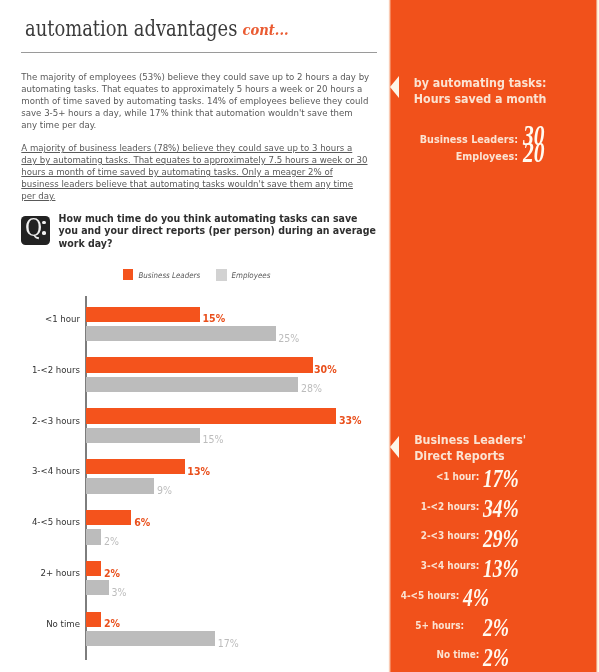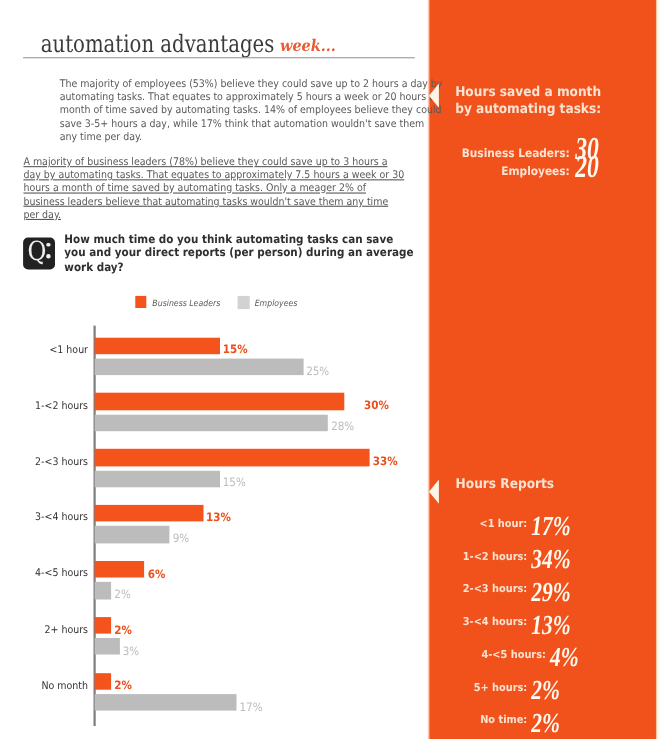--- a/index.html
+++ b/index.html
@@ -1,26 +1,26 @@
 <!DOCTYPE html>
 <html><head>
 <meta charset="utf-8">
 <style>
   html,body{margin:0;padding:0;}
   body{width:599px;height:672px;background:#ffffff;font-family:"Liberation Sans",sans-serif;overflow:hidden;position:relative;}
   #page{position:absolute;inset:0;}
   .left{position:absolute;left:0;top:0;width:390px;height:672px;background:#fff;}
   .orange{position:absolute;left:388px;top:0;width:209px;height:672px;background:linear-gradient(to right,#ffffff 0px,#fdf0e6 1px,#f6a582 2px,#f1511b 3.2px,#f1511b 100%);}
   .edge{position:absolute;left:595.6px;top:0;width:3.4px;height:672px;background:linear-gradient(to right,#e8603a 0px,#f7cdb4 0.9px,#fff9e2 1.9px,#fffce8 100%);}
-  h1.title{position:absolute;left:21px;top:13.5px;margin:16px;font-family:"DejaVu Serif Condensed",serif;font-size:22px;line-height:22px;font-weight:400;color:#3b3b3b;white-space:nowrap;}
+  h1.title{position:absolute;left:21px;top:13.5px;margin:4px;font-family:"DejaVu Serif Condensed",serif;font-size:22px;line-height:22px;font-weight:400;color:#3b3b3b;white-space:nowrap;}
   #title-main{display:inline-block;transform:scaleX(0.905);transform-origin:left center;}
   .cont{position:absolute;left:217.5px;top:5.2px;font-family:"DejaVu Serif Condensed",serif;font-style:italic;font-weight:700;color:#ea5b32;font-size:14.6px;line-height:14.6px;}
   .rule{position:absolute;left:21px;top:52px;width:356px;height:1px;background:#9a9a9a;}
   p.body{position:absolute;margin:0;font-family:"DejaVu Sans Condensed",sans-serif;font-size:9.55px;line-height:11.85px;color:#595959;width:348.6px;}
-  #p1{left:21.3px;top:71.3px;margin-left:33px;}
+  #p1{left:21.3px;top:71.3px;}
   #p2{left:21.3px;top:142.4px;text-decoration:underline;}
   .qbox{position:absolute;left:21px;top:215.6px;width:28.6px;height:29px;background:#222222;border-radius:4.5px;}
   .qglyph{position:absolute;left:3.6px;top:0.7px;font-family:"DejaVu Serif Condensed",serif;font-size:24px;line-height:24px;color:#f0f0f0;transform:scaleX(0.97);transform-origin:left top;}
   .qcolon{position:absolute;left:21px;top:5.2px;width:3.7px;height:13.6px;}
   .qdot{position:absolute;left:0;width:3.7px;height:3.7px;border-radius:50%;background:#f0f0f0;}
   .qdot1{top:0;}
   .qdot2{top:10.2px;}
   .qtext{position:absolute;left:58.5px;top:211.5px;width:319px;font-family:"DejaVu Sans Condensed",sans-serif;font-size:10.5px;line-height:12.9px;font-weight:700;color:#2f2f2f;}
   .legend{position:absolute;left:122.7px;top:269.3px;height:12px;}
   .sw-o{position:absolute;left:0;top:0.2px;width:10.8px;height:10.3px;background:#f4531c;}
@@ -43,21 +43,21 @@
   .pnum{display:inline-block;font-family:"Liberation Serif",serif;font-style:italic;font-weight:700;color:#fffaf0;transform-origin:left center;}
 </style>
 </head>
 <body>
 
 <div id="page">
   <div class="left"></div>
   <div class="orange"></div>
   <div class="edge"></div>
 
-  <h1 class="title"><span id="title-main">automation advantages</span><span class="cont">week...</span></h1>
+  <h1 class="title"><span id="title-main">automation advantages</span><span class="cont">cont...</span></h1>
   <div class="rule"></div>
 
   <p class="body" id="p1">The majority of employees (53%) believe they could save up to 2 hours a day by automating tasks. That equates to approximately 5 hours a week or 20 hours a month of time saved by automating tasks. 14% of employees believe they could save 3-5+ hours a day, while 17% think that automation wouldn't save them any time per day.</p>
   <p class="body" id="p2">A majority of business leaders (78%) believe they could save up to 3 hours a day by automating tasks. That equates to approximately 7.5 hours a week or 30 hours a month of time saved by automating tasks. Only a meager 2% of business leaders believe that automating tasks wouldn't save them any time per day.</p>
 
   <div class="qbox">
     <span class="qglyph">Q</span>
     <span class="qcolon">
       <span class="qdot qdot1"></span>
       <span class="qdot qdot2"></span>
@@ -74,21 +74,21 @@
 
   <div class="axis"></div>
   <div id="chart">
       <div class="cat" style="top: 313.9px;">&lt;1 hour</div>
       <div class="bar bo" style="top: 306.5px; width: 113.7px;"></div>
       <div class="vo" style="left: 202.5px; top: 313.3px;">15%</div>
       <div class="bar bg" style="top: 325.8px; width: 189.5px;"></div>
       <div class="vg" style="left: 278.3px; top: 332.6px;">25%</div>
       <div class="cat" style="top: 364.75px;">1-&lt;2 hours</div>
       <div class="bar bo" style="top: 357.35px; width: 227.4px;"></div>
-      <div class="vo" style="left: 331px; top: 364.15px;">30%</div>
+      <div class="vo" style="left: 314px; top: 364.15px;">30%</div>
       <div class="bar bg" style="top: 376.65px; width: 212.24px;"></div>
       <div class="vg" style="left: 301.04px; top: 383.45px;">28%</div>
       <div class="cat" style="top: 415.6px;">2-&lt;3 hours</div>
       <div class="bar bo" style="top: 408.2px; width: 250.14px;"></div>
       <div class="vo" style="left: 338.94px; top: 415px; text-align: right;">33%</div>
       <div class="bar bg" style="top: 427.5px; width: 113.7px;"></div>
       <div class="vg" style="left: 202.5px; top: 434.3px;">15%</div>
       <div class="cat" style="top: 466.45px;">3-&lt;4 hours</div>
       <div class="bar bo" style="top: 459.05px; width: 98.54px;"></div>
       <div class="vo" style="left: 187.34px; top: 465.85px;">13%</div>
@@ -97,40 +97,41 @@
       <div class="cat" style="top: 517.3px;">4-&lt;5 hours</div>
       <div class="bar bo" style="top: 509.9px; width: 45.48px;"></div>
       <div class="vo" style="left: 134.28px; top: 516.7px;">6%</div>
       <div class="bar bg" style="top: 529.2px; width: 15.16px;"></div>
       <div class="vg" style="left: 103.96px; top: 536px;">2%</div>
       <div class="cat" style="top: 568.15px;">2+ hours</div>
       <div class="bar bo" style="top: 560.75px; width: 15.16px;"></div>
       <div class="vo" style="left: 103.96px; top: 567.55px;">2%</div>
       <div class="bar bg" style="top: 580.05px; width: 22.74px;"></div>
       <div class="vg" style="left: 111.54px; top: 586.85px;">3%</div>
-      <div class="cat" style="top: 619px;">No month</div>
+      <div class="cat" style="top: 619px;">No time</div>
       <div class="bar bo" style="top: 611.6px; width: 15.16px;"></div>
       <div class="vo" style="left: 103.96px; top: 618.4px;">2%</div>
       <div class="bar bg" style="top: 630.9px; width: 128.86px;"></div>
       <div class="vg" style="left: 217.66px; top: 637.7px;">17%</div>
     </div>
 
   <div id="panels">
       <div class="arrow" style="left: 390px; top: 75.5px;"></div>
       <div class="ptitle" style="left: 413.8px; top: 74.5px;">
+        <div>by automating tasks:</div>
         <div>Hours saved a month</div>
-        <div>by automating tasks:</div>
       </div>
       <div class="prow" style="top: 110.5px; left: 400px; font-size: 10.7px; line-height: 10.7px;"><span class="plab" style="width: 118px; vertical-align: -1.5px; margin-top: 24px;">Business Leaders:</span><span class="pnum" style="font-size: 29px; margin-left: 5px; line-height: 29px; vertical-align: -3.5px; transform: scaleX(0.74);">30</span></div>
       <div class="prow" style="top: 138px; left: 400px; font-size: 10.7px; line-height: 10.7px;"><span class="plab" style="width: 118px; vertical-align: -1.5px;">Employees:</span><span class="pnum" style="font-size: 29px; margin-left: 5px; line-height: 29px; vertical-align: -3.5px; transform: scaleX(0.74);">20</span></div>
       <div class="arrow" style="left: 390px; top: 435.7px;"></div>
       <div class="ptitle" style="left: 414.2px; top: 431.5px;">
-        <div>Hours Reports</div>
+        <div>Business Leaders'</div>
+        <div>Direct Reports</div>
       </div>
       <div class="prow" style="top: 466.3px; left: 400px; font-size: 9.9px; line-height: 9.9px;"><span class="plab" style="width: 79.3px; vertical-align: 5px;">&lt;1 hour:</span><span class="pnum" style="font-size: 25px; margin-left: 4px; line-height: 25px; vertical-align: -2.5px; transform: scaleX(0.78);">17%</span></div>
       <div class="prow" style="top: 496.07px; left: 400px; font-size: 9.9px; line-height: 9.9px;"><span class="plab" style="width: 79.3px; vertical-align: 5px;">1-&lt;2 hours:</span><span class="pnum" style="font-size: 25px; margin-left: 4px; line-height: 25px; vertical-align: -2.5px; transform: scaleX(0.78);">34%</span></div>
       <div class="prow" style="top: 525.84px; left: 400px; font-size: 9.9px; line-height: 9.9px;"><span class="plab" style="width: 79.3px; vertical-align: 5px;">2-&lt;3 hours:</span><span class="pnum" style="font-size: 25px; margin-left: 4px; line-height: 25px; vertical-align: -2.5px; transform: scaleX(0.78);">29%</span></div>
       <div class="prow" style="top: 555.61px; left: 400px; font-size: 9.9px; line-height: 9.9px;"><span class="plab" style="width: 79.3px; vertical-align: 5px;">3-&lt;4 hours:</span><span class="pnum" style="font-size: 25px; margin-left: 4px; line-height: 25px; vertical-align: -2.5px; transform: scaleX(0.78);">13%</span></div>
-      <div class="prow" style="top: 585.38px; left: 417px; font-size: 9.9px; line-height: 9.9px;"><span class="plab" style="width: 79.3px; vertical-align: 5px;">4-&lt;5 hours:</span><span class="pnum" style="font-size: 25px; margin-left: 4px; line-height: 25px; vertical-align: -2.5px; transform: scaleX(0.78);">4%</span></div>
-      <div class="prow" style="top: 615.15px; left: 400px; font-size: 9.9px; line-height: 9.9px;"><span class="plab" style="width: 79.3px; vertical-align: 5px;">5+ hours:</span><span class="pnum" style="font-size: 25px; margin-left: 4px; line-height: 25px; vertical-align: -2.5px; transform: scaleX(0.78);">2%</span></div>
+      <div class="prow" style="top: 585.38px; left: 380px; font-size: 9.9px; line-height: 9.9px;"><span class="plab" style="width: 79.3px; vertical-align: 5px;">4-&lt;5 hours:</span><span class="pnum" style="font-size: 25px; margin-left: 4px; line-height: 25px; vertical-align: -2.5px; transform: scaleX(0.78);">4%</span></div>
+      <div class="prow" style="top: 615.15px; left: 400px; font-size: 9.9px; line-height: 9.9px;"><span class="plab" style="width: 79.3px; vertical-align: 5px; text-align: center;">5+ hours:</span><span class="pnum" style="font-size: 25px; margin-left: 4px; line-height: 25px; vertical-align: -2.5px; transform: scaleX(0.78);">2%</span></div>
       <div class="prow" style="top: 644.92px; left: 400px; font-size: 9.9px; line-height: 9.9px;"><span class="plab" style="width: 79.3px; vertical-align: 5px;">No time:</span><span class="pnum" style="font-size: 25px; margin-left: 4px; line-height: 25px; vertical-align: -2.5px; transform: scaleX(0.78);">2%</span></div>
     </div>
 </div>
 
 </body></html>

